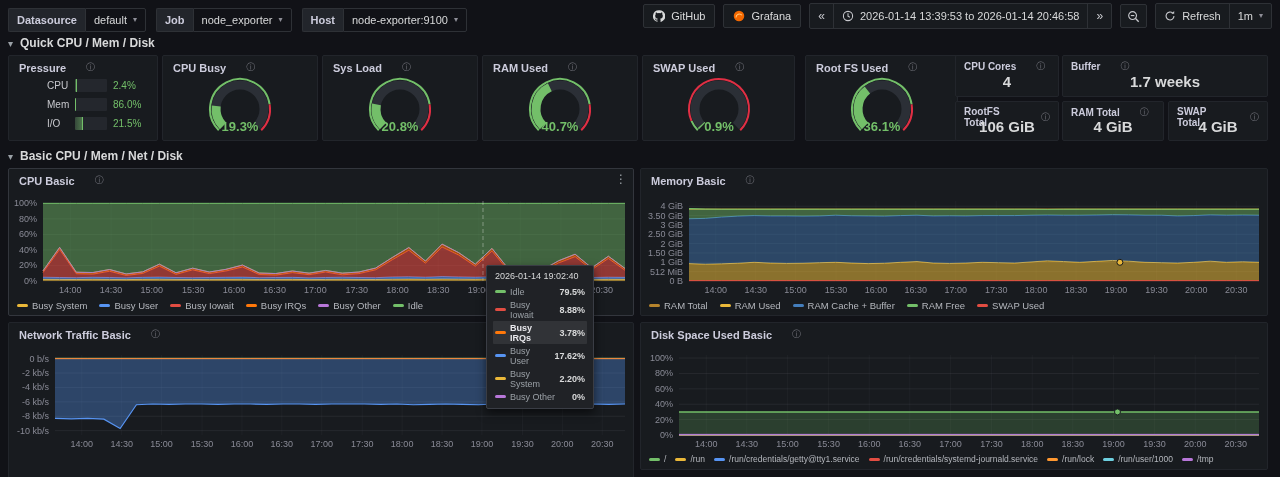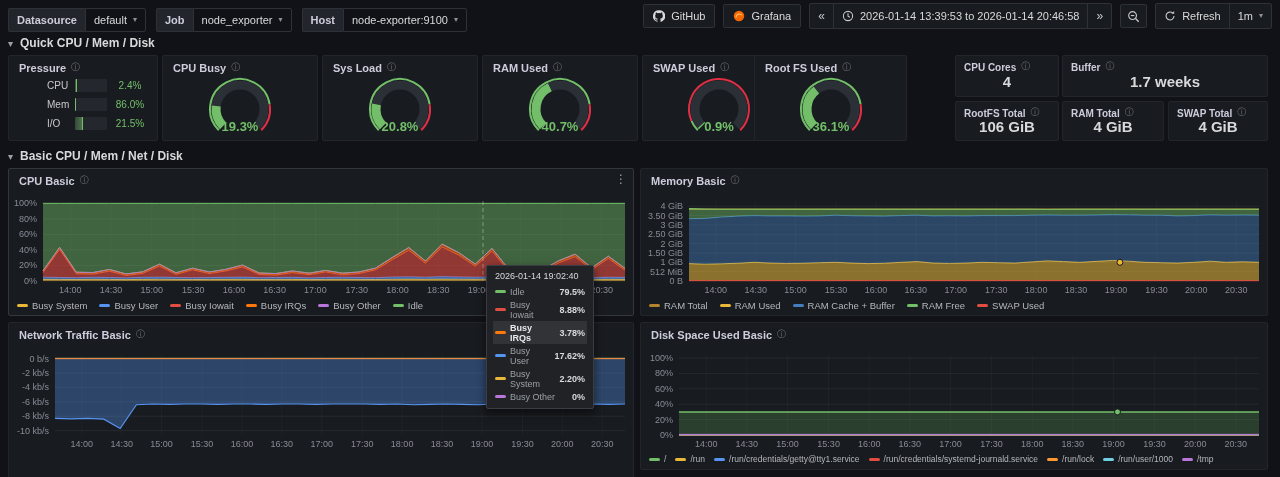--- a/index.html
+++ b/index.html
@@ -18,31 +18,31 @@
   .tg-seg{display:flex;align-items:center;padding:0 8px;border-right:1px solid #2e3136;font-size:11px;gap:6px;color:#d8d9da;cursor:pointer;}
   .tg-seg:last-child{border-right:none;}
   .chev{font-size:12px;color:#c7c8cd;}
 
   
   .section-head{position:absolute;display:flex;align-items:center;gap:7px;font-size:12px;font-weight:700;color:#d8d9da;cursor:pointer;}
   .sh-chev{color:#9aa0a6;font-size:10px;}
 
   
   .panel{position:absolute;background:#181b1f;border:1px solid #22252b;border-radius:2px;box-sizing:border-box;}
-  .ptitle{display:flex;align-items:flex-end;gap:5px;padding:5px 10px 2px;font-size:11px;color:#ccccdc;font-weight:600;cursor:pointer;}
+  .ptitle{display:flex;align-items:center;gap:20px;padding:5px 10px 2px;font-size:11px;color:#ccccdc;font-weight:600;cursor:pointer;}
   .sm-title{padding:4px 8px 0;font-size:10px;}
   .info{color:#707179;font-size:9px;font-weight:400;}
   .kebab{position:absolute;top:4px;right:6px;color:#9aa0a6;font-size:12px;cursor:pointer;line-height:1;}
 
   
   .prow{display:flex;align-items:center;gap:6px;padding:3px 10px;font-size:10px;}
   .plbl{width:22px;color:#c7c8cd;margin-left:28px;}
   .ptrack{flex:1;height:13px;background:#24272d;border-radius:1px;position:relative;overflow:hidden;}
   .pfill{position:absolute;left:0;top:0;bottom:0;background:linear-gradient(90deg,rgba(115,191,105,.22),rgba(115,191,105,.5));border-right:1px solid #73bf69;}
-  .pval{width:34px;text-align:center;color:#73bf69;font-size:10px;}
+  .pval{width:34px;text-align:left;color:#73bf69;font-size:10px;}
 
   
   .gauge-wrap{position:absolute;left:0;right:0;top:20px;bottom:0;display:flex;justify-content:center;align-items:flex-start;}
   svg text.gval{font:700 13px "Liberation Sans","DejaVu Sans",sans-serif;fill:#73bf69;}
   .stat-val{position:absolute;left:0;right:0;top:12px;bottom:2px;display:flex;align-items:center;justify-content:center;font-size:15px;font-weight:700;color:#d8d9da;}
 
   
   .chart-area{position:absolute;left:2px;right:2px;top:24px;bottom:20px;}
   .chart-area svg{width:100%;height:100%;display:block;}
   svg text.ax{font:9px "Liberation Sans","DejaVu Sans",sans-serif;fill:rgba(204,204,220,.62);}
@@ -232,21 +232,21 @@
     <div class="gauge-wrap">
         <svg width="120" height="64" viewBox="0 0 120 64">
           <path d="M 38.78679656440357 54.21320343559643 A 30 30 0 0 1 32.467361229480574 44.91443671904343" stroke="#73bf69" stroke-width="2" fill="none"></path>
           <path d="M 32.467361229480574 44.91443671904343 A 30 30 0 1 1 81.21320343559645 54.2132034355964" stroke="#e02f44" stroke-width="2" fill="none"></path>
           <path d="M 43.029437251522864 49.97056274847714 A 24 24 0 1 1 76.97056274847716 49.97056274847712" stroke="#2b2f36" stroke-width="9" fill="none"></path>
           <path d="M 43.029437251522864 49.97056274847714 A 24 24 0 0 1 42.16452418854254 49.059134552612605" stroke="#73bf69" stroke-width="9" fill="none"></path>
           <text x="60" y="55" text-anchor="middle" class="gval">0.9%</text>
         </svg>
       </div>
   </div>
-  <div class="panel" style="left:754px;top:55px;width:153px;height:86px;">
+  <div class="panel" style="left:805px;top:55px;width:153px;height:86px;">
     <div class="ptitle">
         <span>Root FS Used</span>
         <span class="info">ⓘ</span>
       </div>
     <div class="gauge-wrap">
         <svg width="120" height="64" viewBox="0 0 120 64">
           <path d="M 38.78679656440357 54.21320343559643 A 30 30 0 1 1 89.63065021785413 28.306966048793065" stroke="#73bf69" stroke-width="2" fill="none"></path>
           <path d="M 89.63065021785413 28.306966048793065 A 30 30 0 0 1 81.21320343559645 54.2132034355964" stroke="#e02f44" stroke-width="2" fill="none"></path>
           <path d="M 43.029437251522864 49.97056274847714 A 24 24 0 1 1 76.97056274847716 49.97056274847712" stroke="#2b2f36" stroke-width="9" fill="none"></path>
           <path d="M 43.029437251522864 49.97056274847714 A 24 24 0 0 1 45.37975813488879 13.967172364421266" stroke="#73bf69" stroke-width="9" fill="none"></path>

